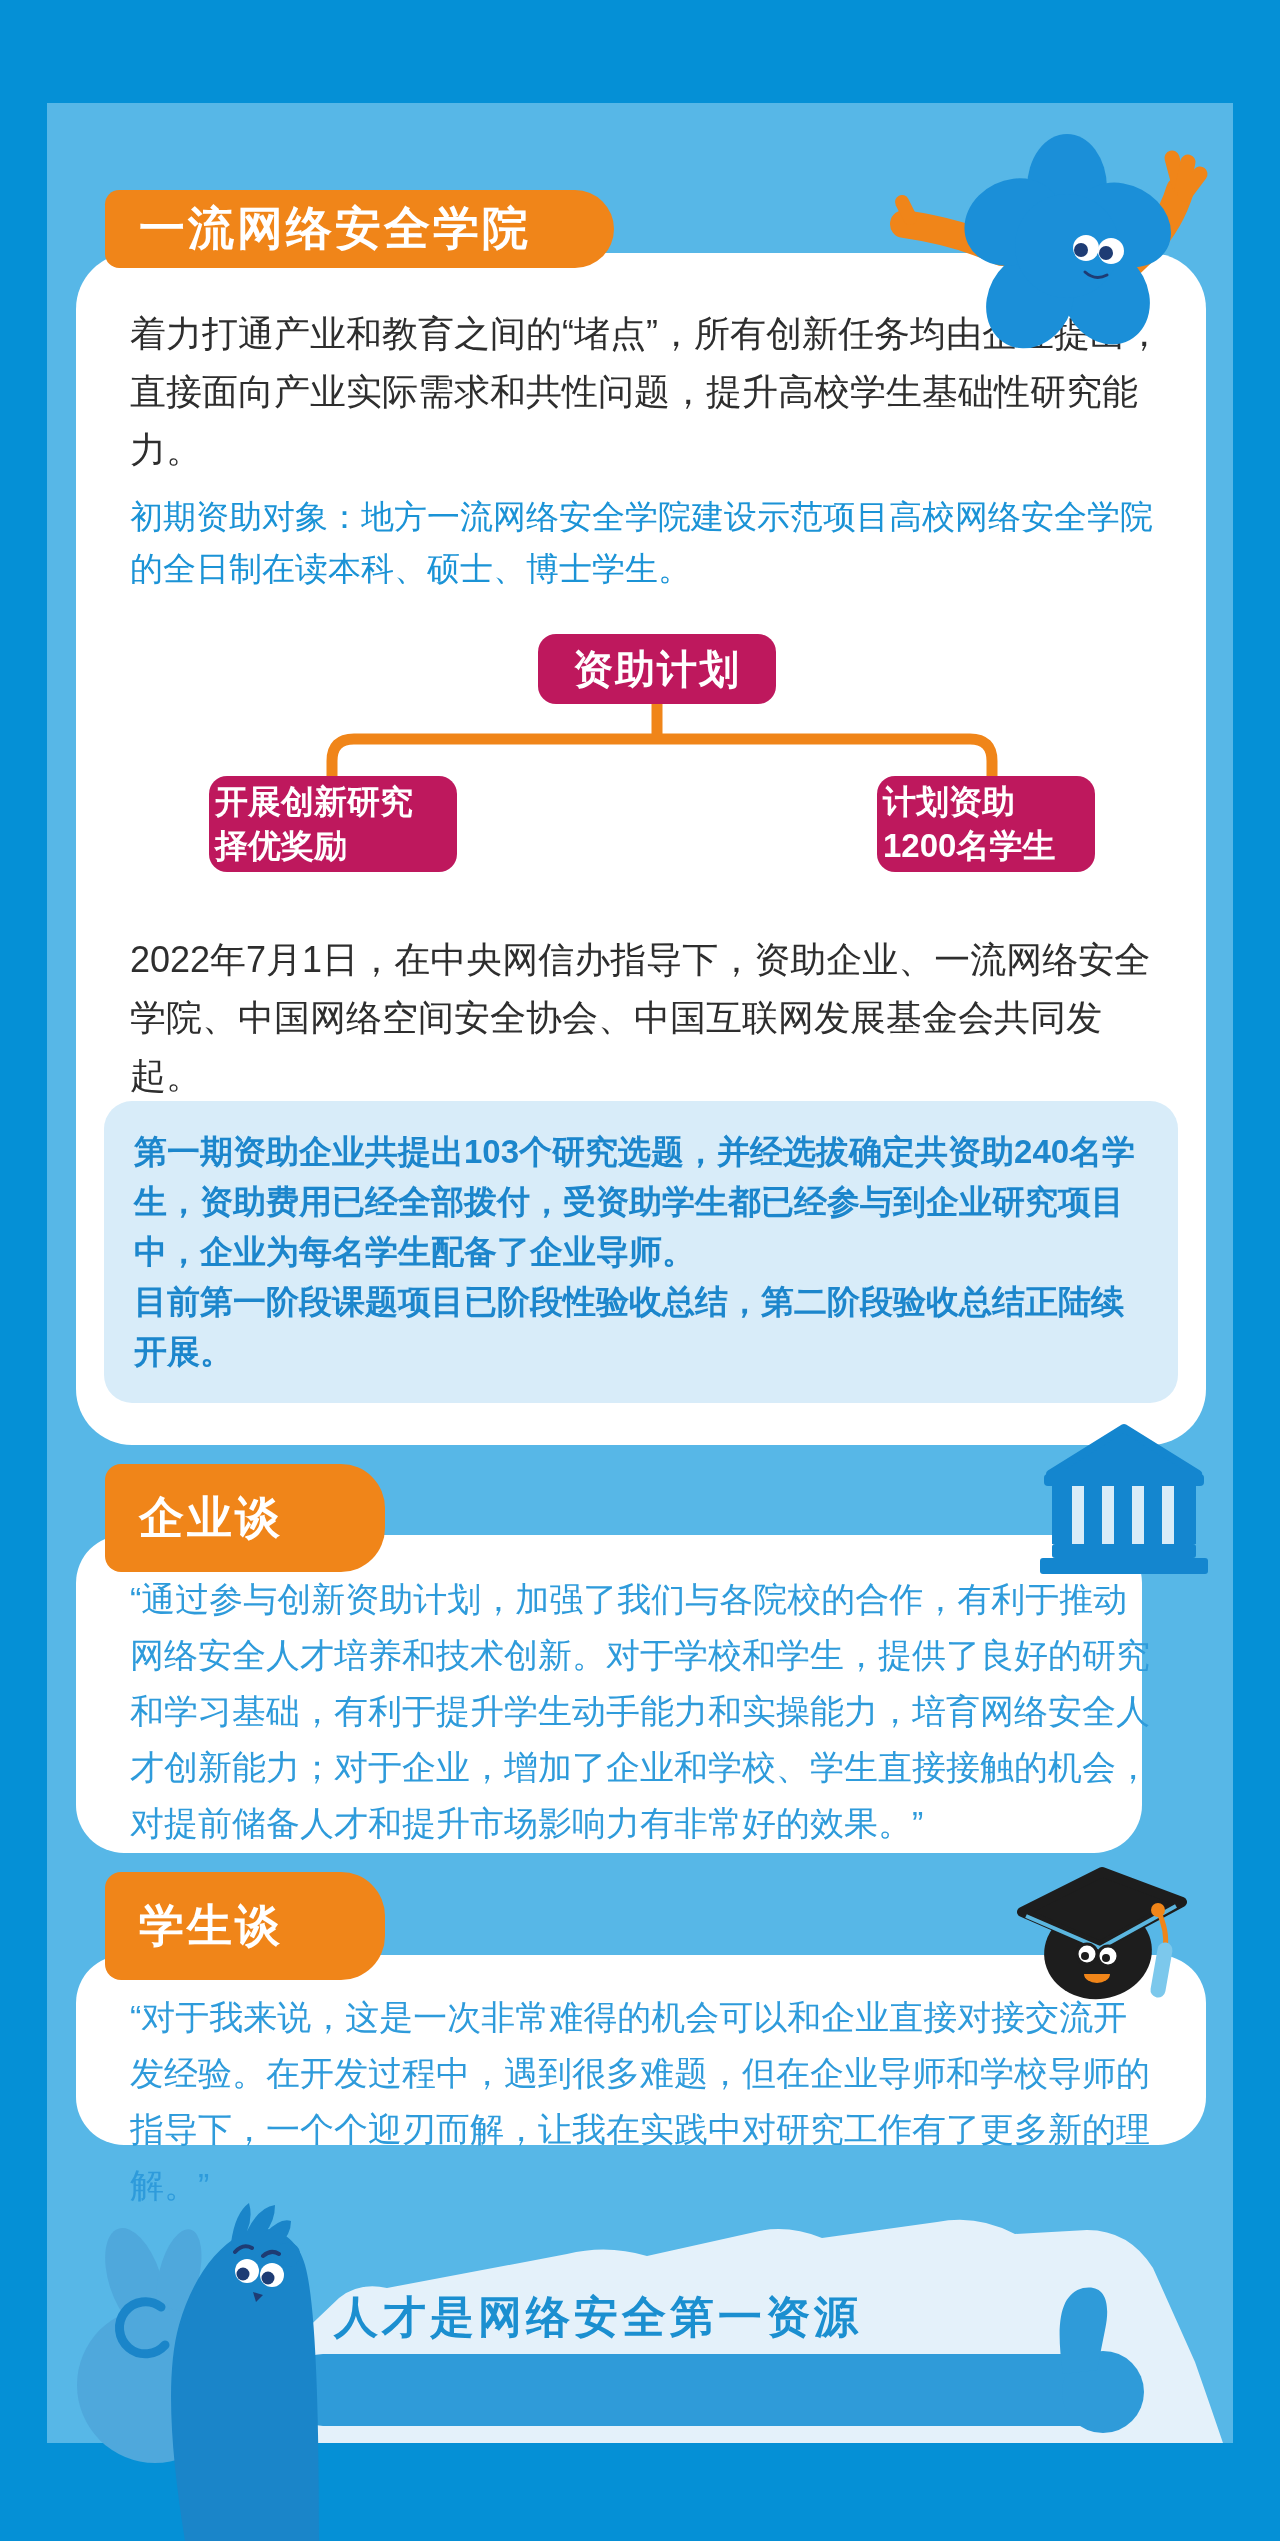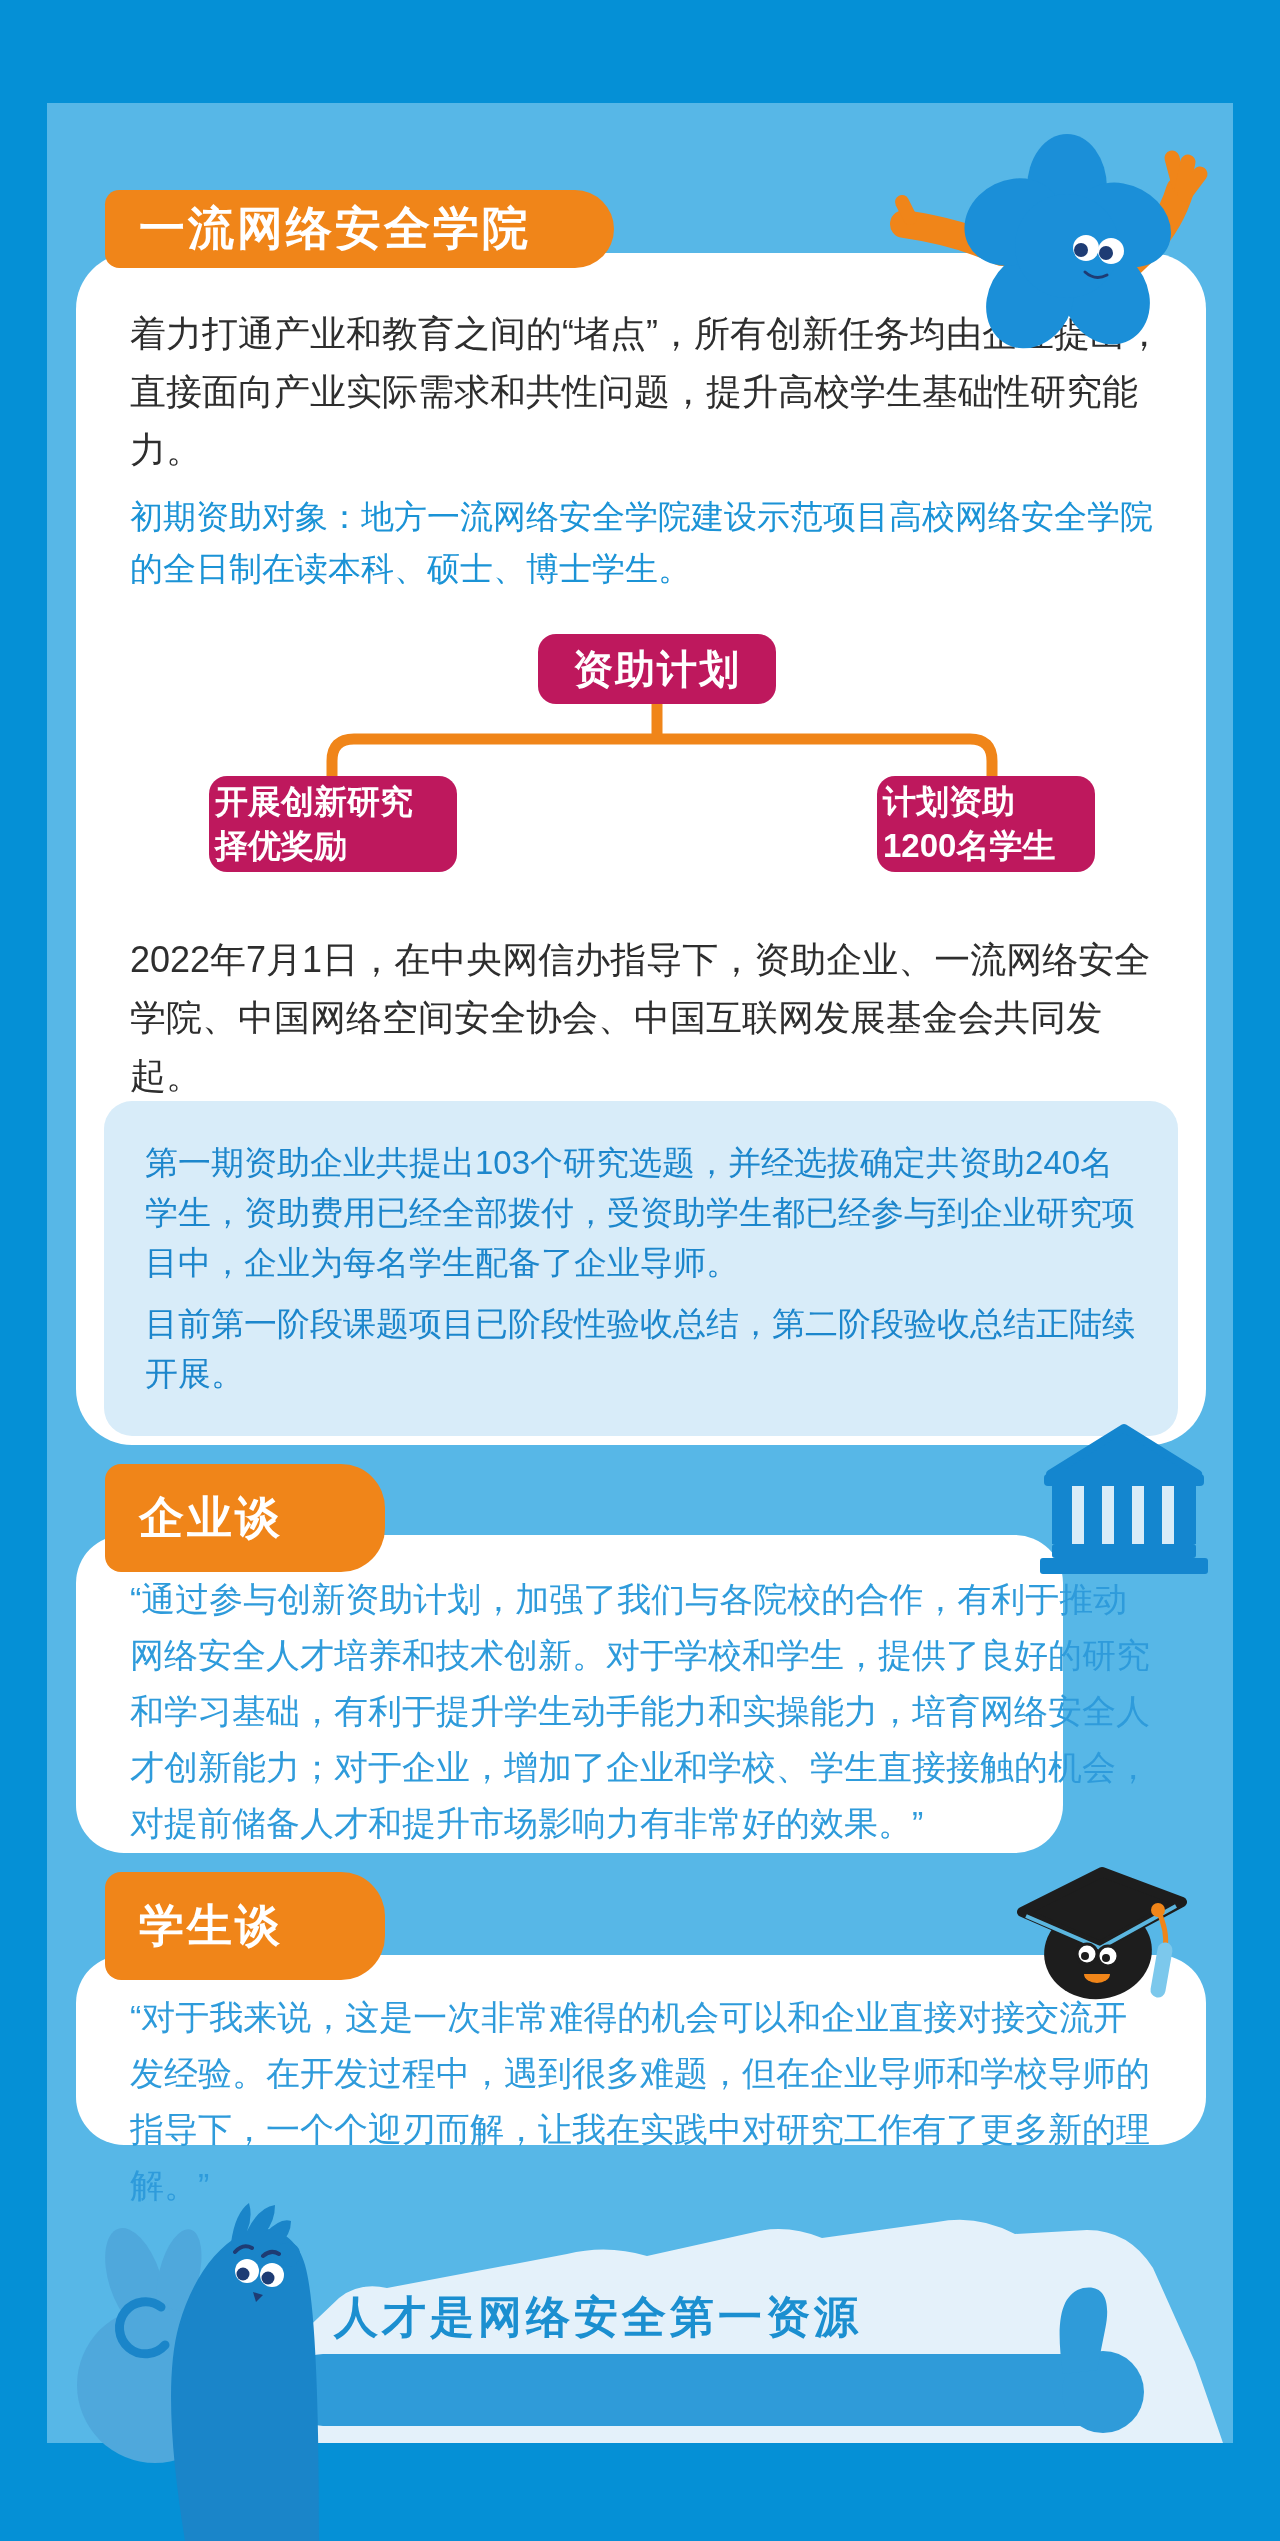--- a/index.html
+++ b/index.html
@@ -24,21 +24,21 @@
     border-radius:18px;z-index:2;
   }
   .flow-root{left:462px;top:381px;width:238px;height:70px;font-size:40px;
     display:flex;align-items:center;justify-content:center;letter-spacing:2px;}
   .flow-child{top:523px;height:96px;font-size:33px;line-height:44px;
     display:flex;flex-direction:column;justify-content:center;padding-left:6px;box-sizing:border-box;}
   .infobox{
     position:absolute;left:28px;top:848px;width:1074px;background:#D8ECF9;border-radius:28px;
     padding:26px 30px;box-sizing:border-box;
   }
-  .infobox p{margin:11px;color:#1C86CC;font-size:33px;line-height:50px;font-weight:400;}
+  .infobox p{margin:0;color:#1C86CC;font-size:33px;line-height:50px;font-weight:700;}
   .quote{position:absolute;left:54px;color:#2E9BDB;font-size:34px;line-height:56px;font-weight:500;margin:0;width:1022px;}
   .slogan{
     position:absolute;left:334px;top:2288px;z-index:4;
     color:#1B8FD0;font-size:44px;font-weight:bold;letter-spacing:4px;
   }
   .icon-abs{position:absolute;}
 </style>
 </head>
 <body>
 
@@ -110,21 +110,21 @@
     <rect x="4" y="52" width="160" height="12" rx="4" fill="#1486CF"></rect>
     <rect x="12" y="64" width="144" height="58" fill="#1486CF"></rect>
     <rect x="32" y="64" width="12" height="58" fill="#D8ECF8"></rect>
     <rect x="62" y="64" width="12" height="58" fill="#D8ECF8"></rect>
     <rect x="92" y="64" width="12" height="58" fill="#D8ECF8"></rect>
     <rect x="122" y="64" width="12" height="58" fill="#D8ECF8"></rect>
     <rect x="12" y="122" width="144" height="14" rx="3" fill="#1486CF"></rect>
     <rect x="0" y="136" width="168" height="16" rx="3" fill="#1486CF"></rect>
   </svg>
 
-  <div class="card" style="left:76px;top:1535px;width:987px;height:318px;border-radius:48px;">
+  <div class="card" style="left:76px;top:1535px;width:1066px;height:318px;border-radius:48px;">
     <p class="quote" style="top:36px;">“通过参与创新资助计划，加强了我们与各院校的合作，有利于推动网络安全人才培养和技术创新。对于学校和学生，提供了良好的研究和学习基础，有利于提升学生动手能力和实操能力，培育网络安全人才创新能力；对于企业，增加了企业和学校、学生直接接触的机会，对提前储备人才和提升市场影响力有非常好的效果。”</p>
   </div>
 
   <div class="badge badge-small" style="left:105px;top:1872px;">
     <span>学生谈</span>
   </div>
 
   <svg class="icon-abs" style="left:1008px;top:1850px;z-index:2;" width="185" height="158" viewBox="0 0 185 158">
     <ellipse cx="90" cy="102" rx="54" ry="47" fill="#1d1d1d" transform="rotate(-8 90 102)"></ellipse>
     <path d="M14 62 L94 22 L174 52 L92 96 Z" fill="#1d1d1d" stroke="#1d1d1d" stroke-width="10" stroke-linejoin="round"></path>

